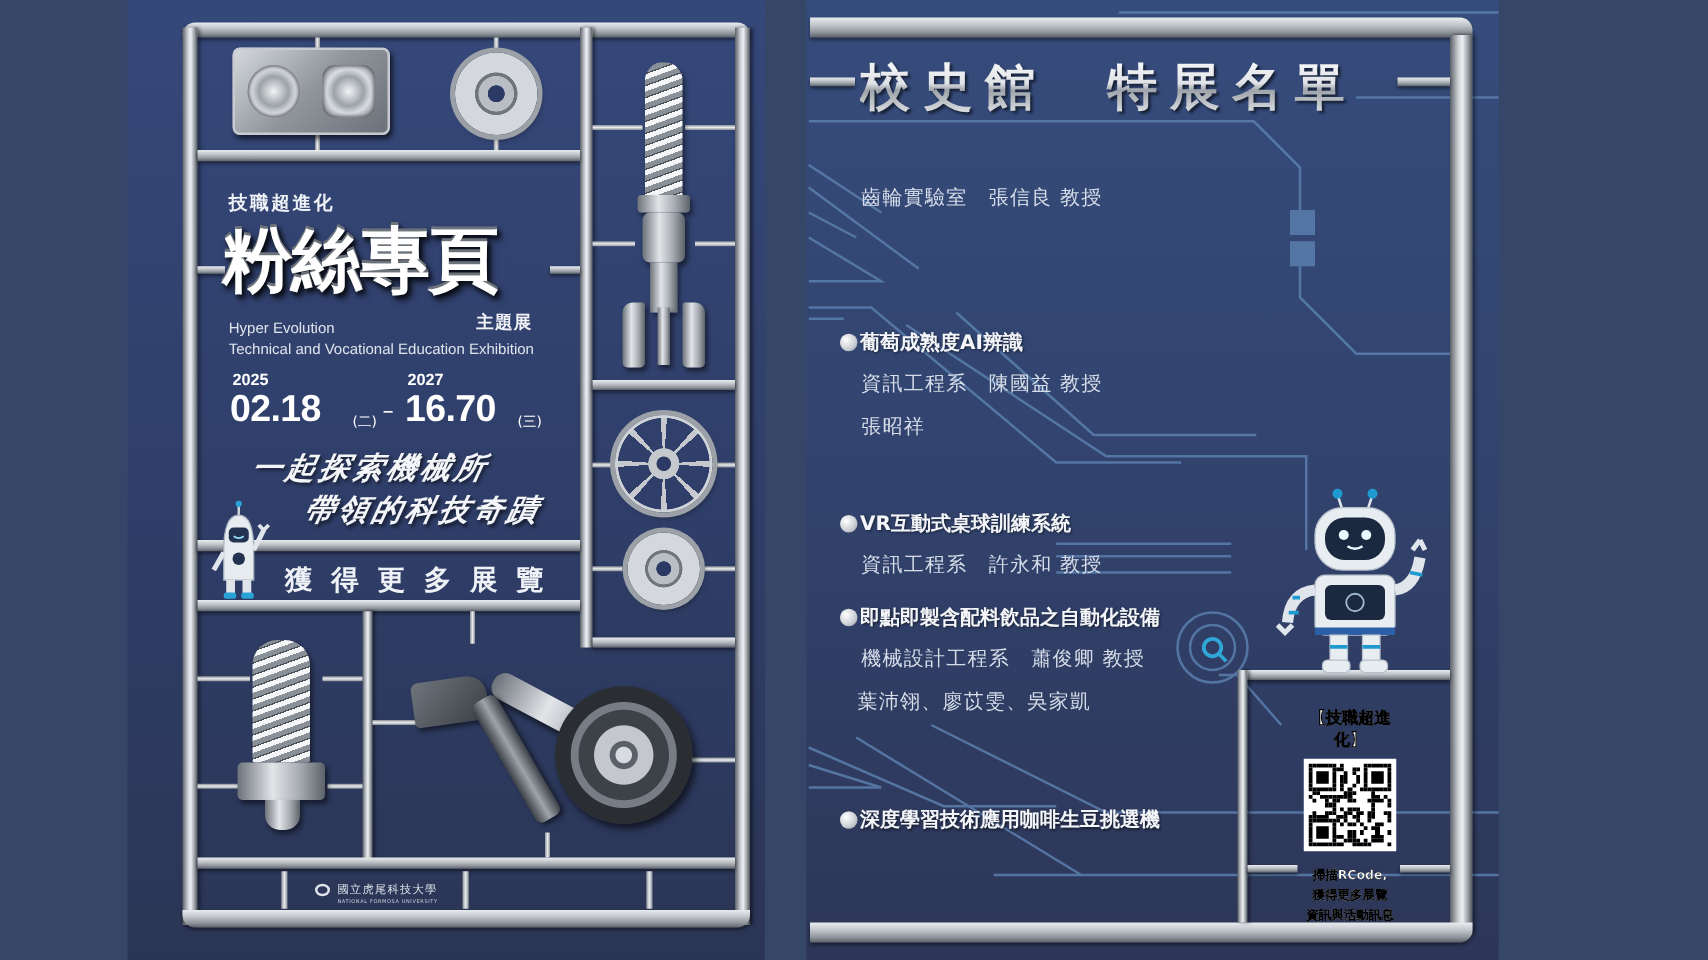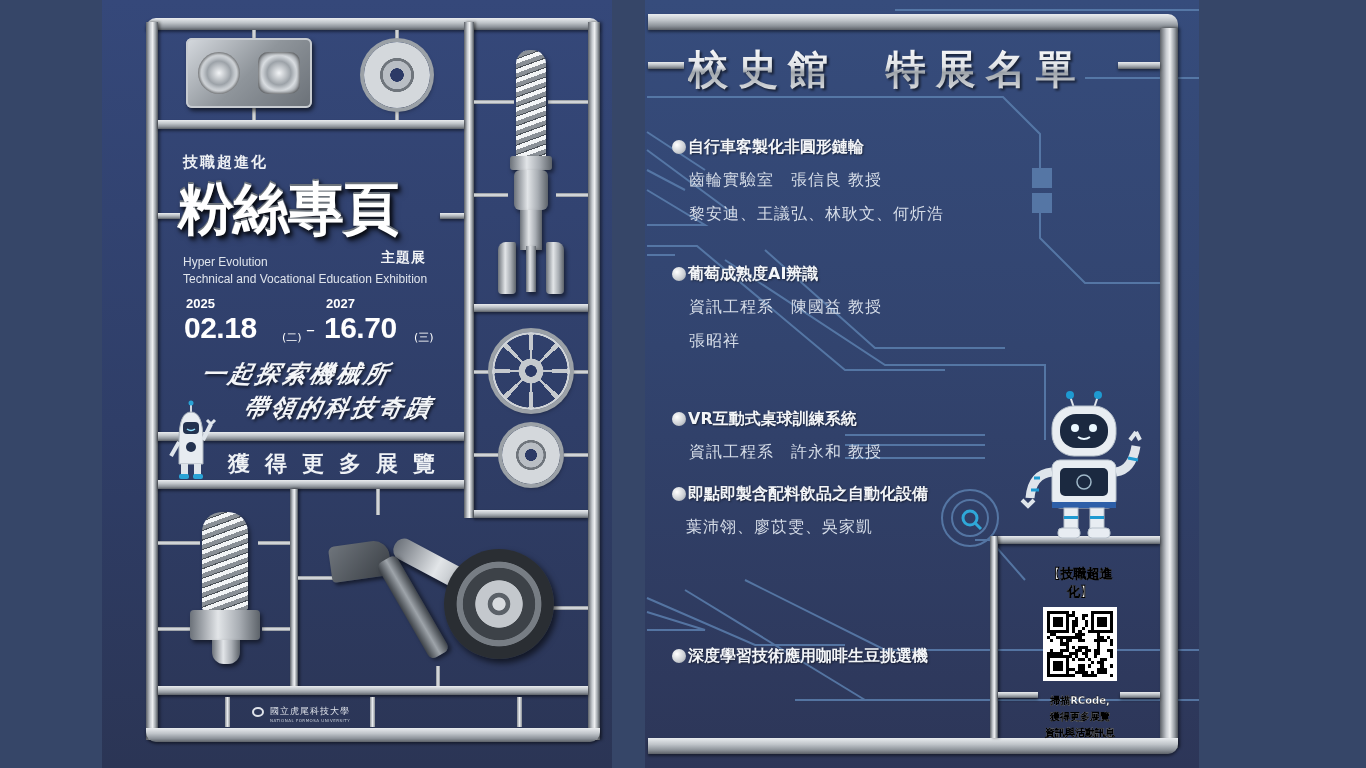--- a/index.html
+++ b/index.html
@@ -296,26 +296,21 @@
 <div class="rail" style="left:648px;top:62px;width:36px;height:7px;"></div>
 <div class="rail" style="left:1118px;top:62px;width:42px;height:7px;"></div>
 <div class="rail" style="left:994px;top:536px;width:166px;height:8px;"></div>
 <div class="rail v" style="left:990px;top:536px;width:8px;height:202px;"></div>
 <div class="rail" style="left:998px;top:692px;width:40px;height:6px;"></div>
 <div class="rail" style="left:1120px;top:692px;width:40px;height:6px;"></div>
 
 <div class="r-title">校史館  特展名單</div>
 
 <div class="proj" style="top:136px;">
-  <div class="proj-title">
-      <span class="bullet"></span>
-      <span>自行車客製化非圓形鏈輪</span>
-    </div>
   <div class="proj-line">齒輪實驗室　張信良 教授</div>
-  <div class="proj-line">黎安迪、王議弘、林耿文、何炘浩</div>
 </div>
 
 <div class="proj" style="top:263px;">
   <div class="proj-title">
       <span class="bullet"></span>
       <span>葡萄成熟度AI辨識</span>
     </div>
   <div class="proj-line">資訊工程系　陳國益 教授</div>
   <div class="proj-line">張昭祥</div>
 </div>
@@ -326,20 +321,21 @@
       <span>VR互動式桌球訓練系統</span>
     </div>
   <div class="proj-line">資訊工程系　許永和 教授</div>
 </div>
 
 <div class="proj" style="top:483px;">
   <div class="proj-title">
       <span class="bullet"></span>
       <span>即點即製含配料飲品之自動化設備</span>
     </div>
+  <div class="proj-line">機械設計工程系　蕭俊卿 教授</div>
   <div class="proj-line tight">葉沛翎、廖苡雯、吳家凱</div>
 </div>
 
 <div class="proj" style="top:645px;">
   <div class="proj-title">
       <span class="bullet"></span>
       <span>深度學習技術應用咖啡生豆挑選機</span>
     </div>
 </div>
 

